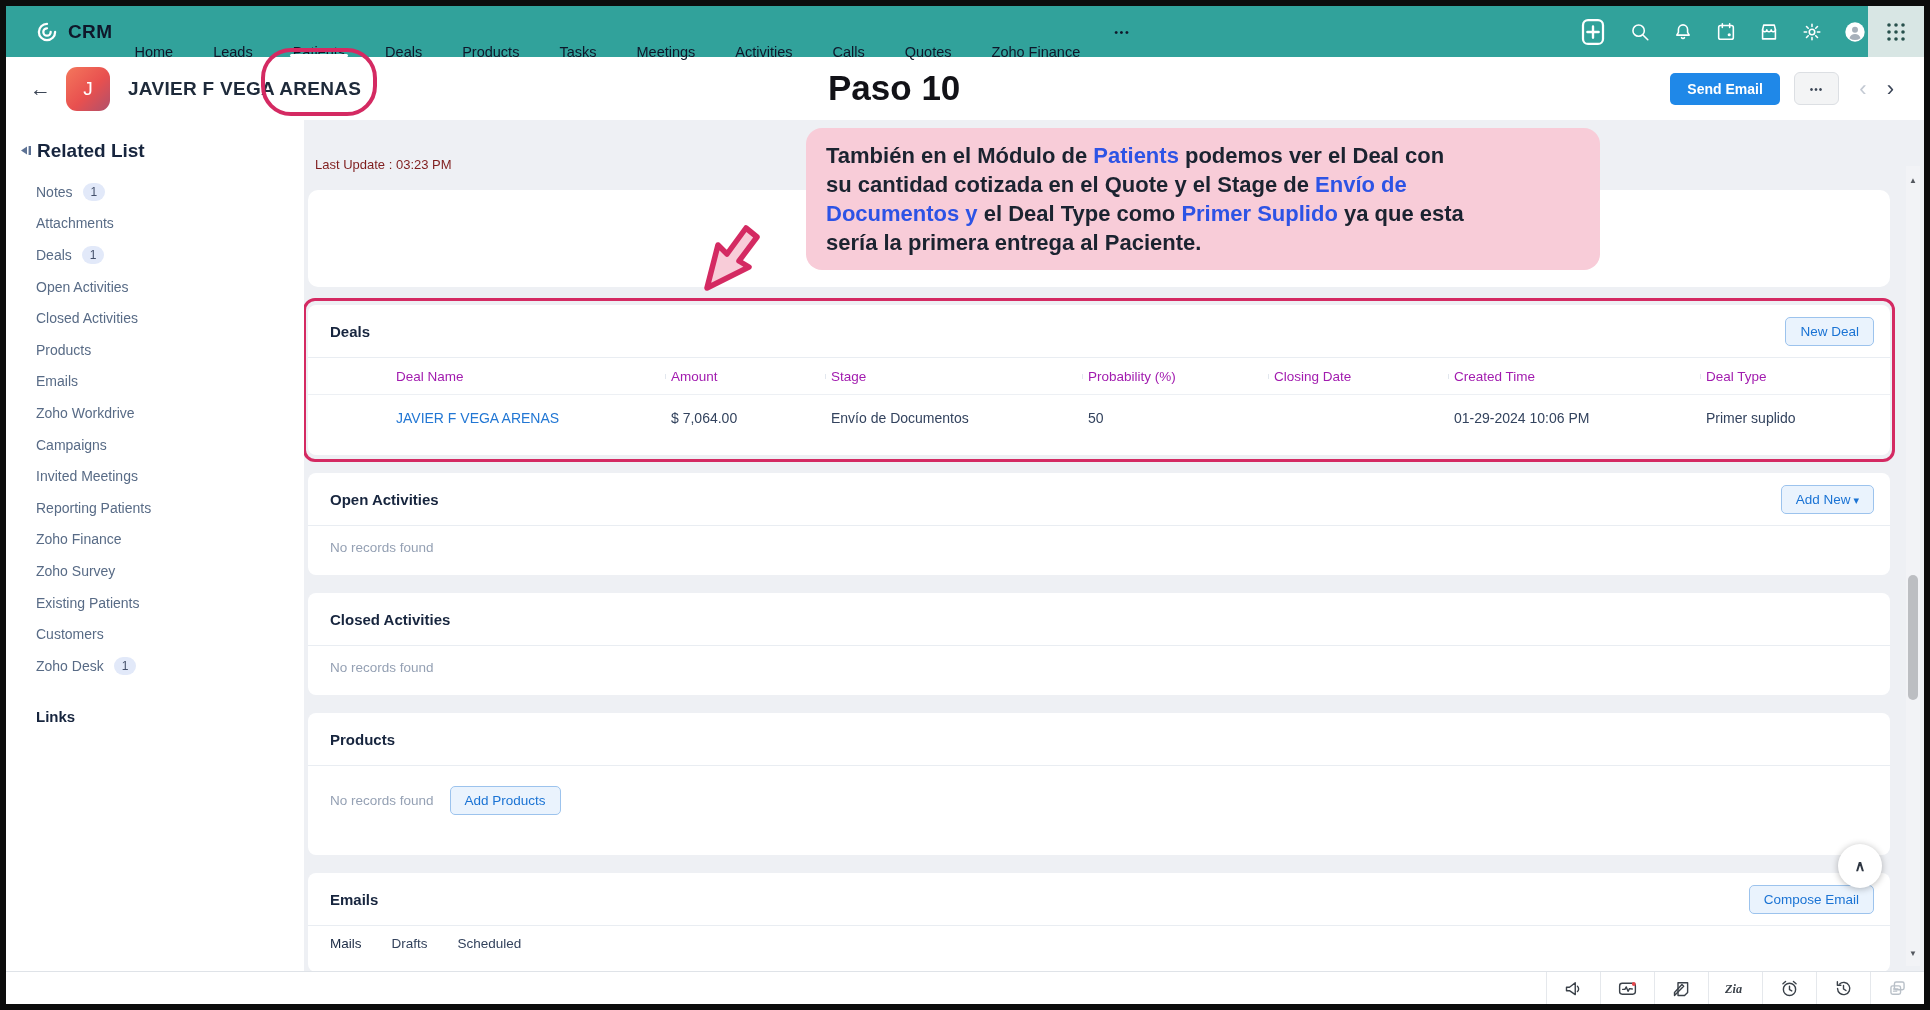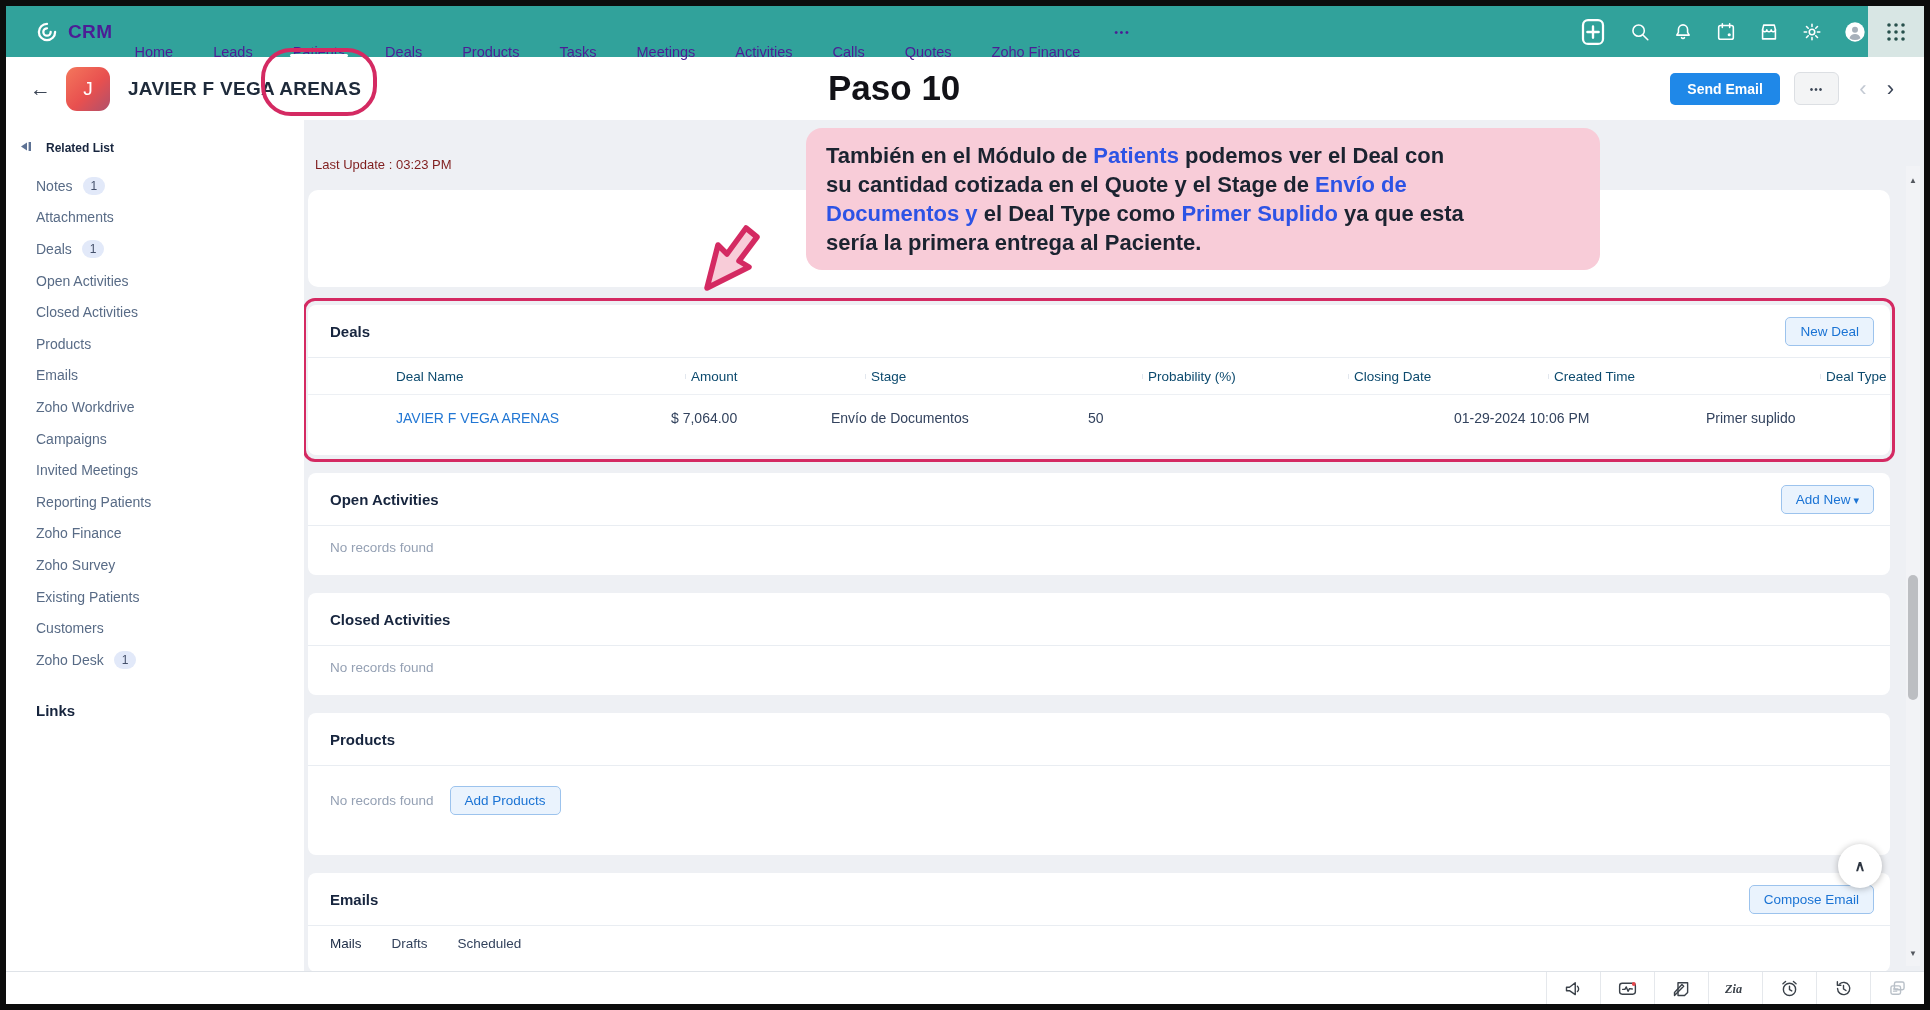--- a/index.html
+++ b/index.html
@@ -1,20 +1,20 @@
 <!DOCTYPE html>
 <html><head>
 <meta charset="utf-8">
 <style>
   html,body{margin:0;padding:0;background:#666;}
   .page{position:relative;width:1930px;height:1010px;box-sizing:border-box;border:6px solid #0c0c0c;
         background:#eef0f4;font-family:"Liberation Sans",sans-serif;overflow:hidden;}
 
   
-  .navbar{position:relative;height:51px;background:#31a29b;display:flex;align-items:stretch;color:#4c1d95;z-index:10;}
+  .navbar{position:relative;height:51px;background:#31a29b;display:flex;align-items:stretch;color:#0f172a;z-index:10;}
   .brand{display:flex;align-items:center;margin-left:28px;gap:8px;font-size:19px;font-weight:bold;letter-spacing:.4px;}
   .brand svg{display:block;}
   .nav-items{display:flex;align-items:stretch;margin-left:22px;gap:40px;}
   .nav-item{display:flex;align-items:center;position:relative;font-size:14.5px;cursor:pointer;white-space:nowrap;margin-top:40px;}
   .nav-item.active::after{content:'';position:absolute;left:50%;transform:translateX(-50%);bottom:0;width:58px;height:3px;background:#fff;border-radius:2px;}
   .nav-circle{position:absolute;left:50%;transform:translateX(-50%);top:-46px;width:108px;height:60px;
               border:4px solid #d42a62;border-radius:30px;pointer-events:none;z-index:30;top:2px;}
   .nav-overflow{display:flex;align-items:center;margin-left:34px;font-size:15px;letter-spacing:1px;cursor:pointer;}
   .nav-overflow::before{content:'•••';font-size:11px;letter-spacing:1.5px;}
   .nav-right{margin-left:auto;display:flex;align-items:center;gap:21px;}
@@ -37,21 +37,21 @@
   .btn-more{background:#f3f4f5;border:1px solid #dcdfe3;border-radius:6px;padding:8px 15px;cursor:pointer;color:#3a4454;}
   .btn-more::before{content:'•••';font-size:10px;letter-spacing:1px;}
   .pager{font-size:22px;color:#c3c9d3;margin-left:6px;cursor:pointer;}
   .pager.prev::before{content:'‹';}
   .pager.next{color:#3c4658;}
   .pager.next::before{content:'›';}
 
   
   .content{display:flex;height:852px;}
   .sidebar{width:298px;background:#fff;padding:14px 0 0 0;flex:none;overflow:hidden;}
-  .sb-head{display:flex;align-items:center;gap:12px;padding:6px 0 6px 14px;font-size:12px;font-weight:bold;color:#17253e;}
+  .sb-head{display:flex;align-items:center;gap:3px;padding:6px 0 6px 14px;font-size:19px;font-weight:bold;color:#17253e;}
   .sb-list{list-style:none;margin:8px 0 0 0;padding:0;}
   .sb-item{height:31.6px;display:flex;align-items:center;gap:10px;padding-left:30px;font-size:14px;color:#586b86;cursor:pointer;}
   .sb-badge{background:#e2e9f9;color:#44506b;font-size:12px;border-radius:9px;padding:0 8px;height:18px;line-height:18px;}
   .sb-links{margin:26px 0 0 30px;font-size:15px;font-weight:bold;color:#17253e;}
 
   .main{flex:1;position:relative;overflow:hidden;}
   .tabs-row{margin:26px 34px 0 11px;height:37px;display:flex;justify-content:space-between;align-items:center;}
   .tabs-pill{background:#fff;border-radius:19px;height:37px;display:inline-flex;align-items:center;padding:0 6px;}
   .tab{font-size:14px;color:#33415c;padding:7px 22px;cursor:pointer;white-space:nowrap;}
   .tab.active{background:#eaf3fd;border:1px solid #a9cdf2;border-radius:17px;color:#1c2b46;font-weight:bold;padding:6px 19px;}
@@ -67,21 +67,21 @@
   .empty-txt{color:#95a1b4;font-size:13.5px;}
 
   .empty-panel{margin:7px 34px 0 4px;height:97px;background:#fff;border-radius:10px;}
 
   
   .deals-wrap{position:relative;margin:18px 34px 0 4px;}
   .deals-wrap .panel{margin:0;height:150px;}
   .deals-wrap::before{content:'';position:absolute;inset:-7px -5px;border:3px solid #d42a62;border-radius:12px;
                       pointer-events:none;z-index:5;}
   .tbl-head,.tbl-row{display:grid;grid-template-columns:357px 160px 257px 186px 180px 252px 1fr;align-items:center;}
-  .tbl-head{height:36px;border-bottom:1px solid #edf0f4;font-size:13.5px;color:#0c4a6e;gap:20px;}
+  .tbl-head{height:36px;border-bottom:1px solid #edf0f4;font-size:13.5px;color:#a21caf;}
   .tbl-head>div{position:relative;padding-left:6px;white-space:nowrap;}
   .tbl-head>div:first-child{padding-left:88px;}
   .tbl-head>div+div::before{content:'';position:absolute;left:0;top:5px;bottom:5px;width:1px;background:#e2e7ee;}
   .tbl-row{height:46px;font-size:14px;color:#33435e;}
   .tbl-row>div{padding-left:6px;white-space:nowrap;}
   .tbl-row>div:first-child{padding-left:88px;}
   .cell-link{color:#2277d4;cursor:pointer;}
 
   .oa-body{padding:12px 22px;}
   .prod-body{padding:20px 22px;display:flex;align-items:center;gap:16px;}

